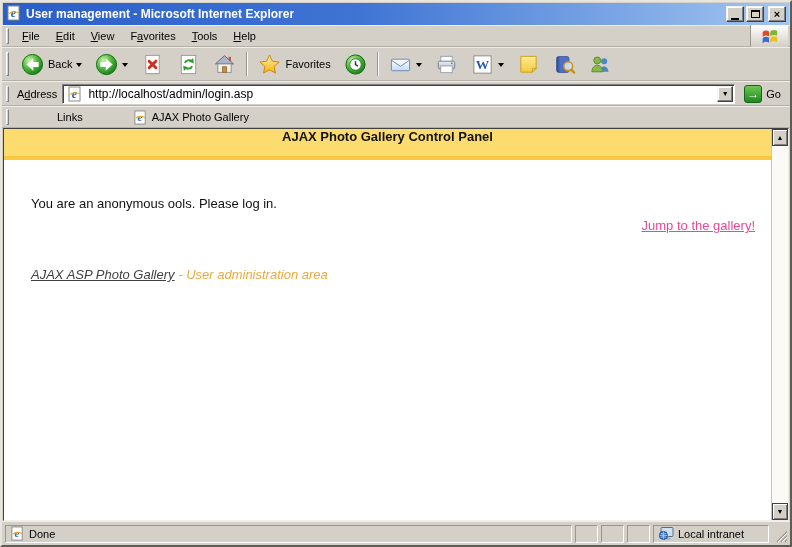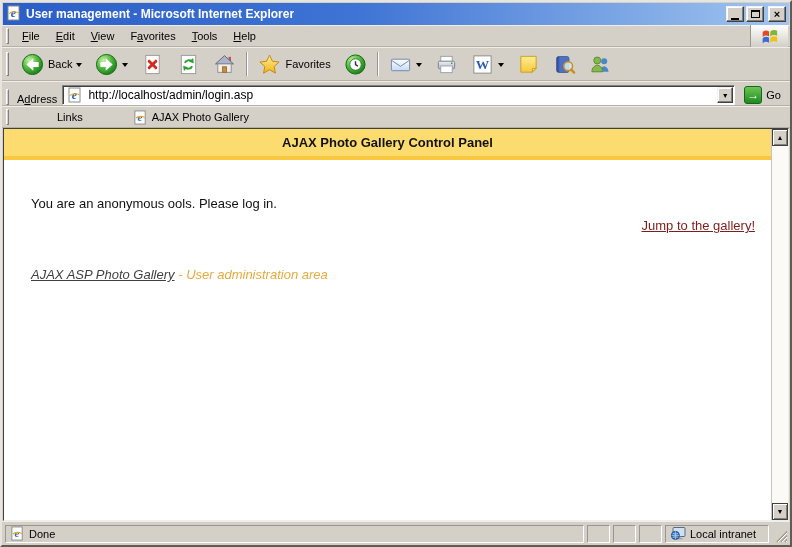--- a/index.html
+++ b/index.html
@@ -27,21 +27,21 @@
     display:flex; align-items:center; justify-content:center;
     font-size:11px; font-weight:bold; line-height:1; cursor:default;
   }
   .wbtn.close { margin-left:2px; }
   .glyph-min { width:8px; height:2px; background:#000; margin-top:9px; }
   .glyph-max { width:9px; height:8px; border:1px solid #000; border-top:2px solid #000; }
   
   .bar { display:flex; align-items:center; border-top:1px solid #f0eee9; border-bottom:1px solid #b4b0a8; padding:0 2px; }
   .menubar  { height:22px; flex:0 0 22px; }
   .toolbar  { height:34px; flex:0 0 34px; gap:1px; }
-  .addressbar { height:25px; flex:0 0 25px;align-items:flex-end; }
+  .addressbar { height:25px; flex:0 0 25px; }
   .linksbar { height:22px; flex:0 0 22px;gap:40px; }
   .grip { width:3px; height:16px; border:1px solid; border-color:#fff #808080 #808080 #fff; margin:0 5px 0 2px; flex:0 0 3px; }
   .toolbar .grip { height:24px; }
   .menu-item { padding:3px 8px; cursor:default; }
   .menu-item u { text-decoration:underline; }
   .brand {
     margin-left:auto; width:38px; height:22px; border-left:1px solid #9a968e;
     background:linear-gradient(180deg,#ffffff,#d2cec6);
     display:flex; align-items:center; justify-content:center;
   }
@@ -79,42 +79,42 @@
   .link-item { display:flex; align-items:center; gap:4px; padding:2px 5px; cursor:default; }
   
   .content {
     flex:1; position:relative; background:#fff; margin:0 1px;
     border:1px solid; border-color:#404040 #f0eee9 #f0eee9 #404040;
     overflow:hidden;
   }
   .page { position:absolute; left:0; top:0; right:17px; bottom:0; background:#fff; font-size:13px; }
   .banner {
     height:31px; background:#fddc6f; border-bottom:4px solid #f9c83e;
-    display:flex; align-items:center; justify-content:center;
+    display:flex; align-items:flex-start; justify-content:center;
     font-weight:bold; font-size:13px; color:#111;
   }
   .intro { margin:36px 0 0 27px; font-size:13px; color:#111; }
   .login-box {
     width:206px; margin:21px auto 0 auto;
     background:#fceed6; border:2px solid #f0c24a; padding:8px 9px 7px 9px;
   }
   .form-row { display:flex; align-items:center; margin-bottom:7px; }
   .form-row label { width:68px; font-size:13px; color:#222; }
   .form-row input {
     width:118px; flex:1; height:18px; background:#fdf2ec;
     border:1px solid #a78f7f; font-family:"Liberation Sans",sans-serif; font-size:12px; padding:0 3px;
   }
   .btn-row { display:flex; justify-content:flex-end; margin-top:9px; }
   .login-btn {
     font-family:"Liberation Sans",sans-serif; font-size:12px; padding:1px 9px 2px 9px;
     background:#e8e5dd; border:1px solid #6a6a6a;
     box-shadow: inset 1px 1px 0 #fff, inset -1px -1px 0 #9a968e; cursor:default;
   }
   .jump-row { text-align:right; padding:7px 16px 0 0; font-size:13px; }
-  .jump-row a { color:#7f1d1d; text-decoration:underline; cursor:pointer; }
+  .jump-row a { color:#ec4899; text-decoration:underline; cursor:pointer; }
   .footer { margin:34px 0 0 27px; font-size:13px; font-style:italic; }
   .footer a { color:#404040; text-decoration:underline; cursor:pointer; }
   .footer .orange { color:#e8aa3c; }
   
   .vscroll { position:absolute; top:0; right:0; bottom:0; width:17px; background:#fbfaf7; border-left:1px solid #c8c4bc; }
   .sbtn {
     position:absolute; left:0; width:16px; height:17px; background:#d4d0c8;
     border:1px solid #404040;
     box-shadow: inset 1px 1px 0 #fff, inset -1px -1px 0 #808080;
     display:flex; align-items:center; justify-content:center;
@@ -123,21 +123,21 @@
   .sbtn.up { top:0; }
   .sbtn.down { bottom:0; }
   
   .statusbar { height:24px; flex:0 0 24px; display:flex; align-items:center; gap:3px; padding:2px 3px 2px 3px; border-top:1px solid #f0eee9; }
   .spanel {
     height:18px; border:1px solid; border-color:#9a968e #fff #fff #9a968e;
     display:flex; align-items:center; padding:0 4px; gap:4px; overflow:hidden;
   }
   .spanel.status { flex:1; }
   .spanel.mini { width:23px; }
-  .spanel.zone { width:104px; }
+  .spanel.zone { width:116px; }
   .resize-grip { width:15px; height:18px; align-self:flex-end; }
 </style>
 </head>
 <body>
 
 <svg width="0" height="0" style="position:absolute" aria-hidden="true">
   <defs>
     <radialGradient id="gg" cx="35%" cy="30%" r="75%">
       <stop offset="0%" stop-color="#c9f2a2"></stop>
         <stop offset="55%" stop-color="#4db43c"></stop>

